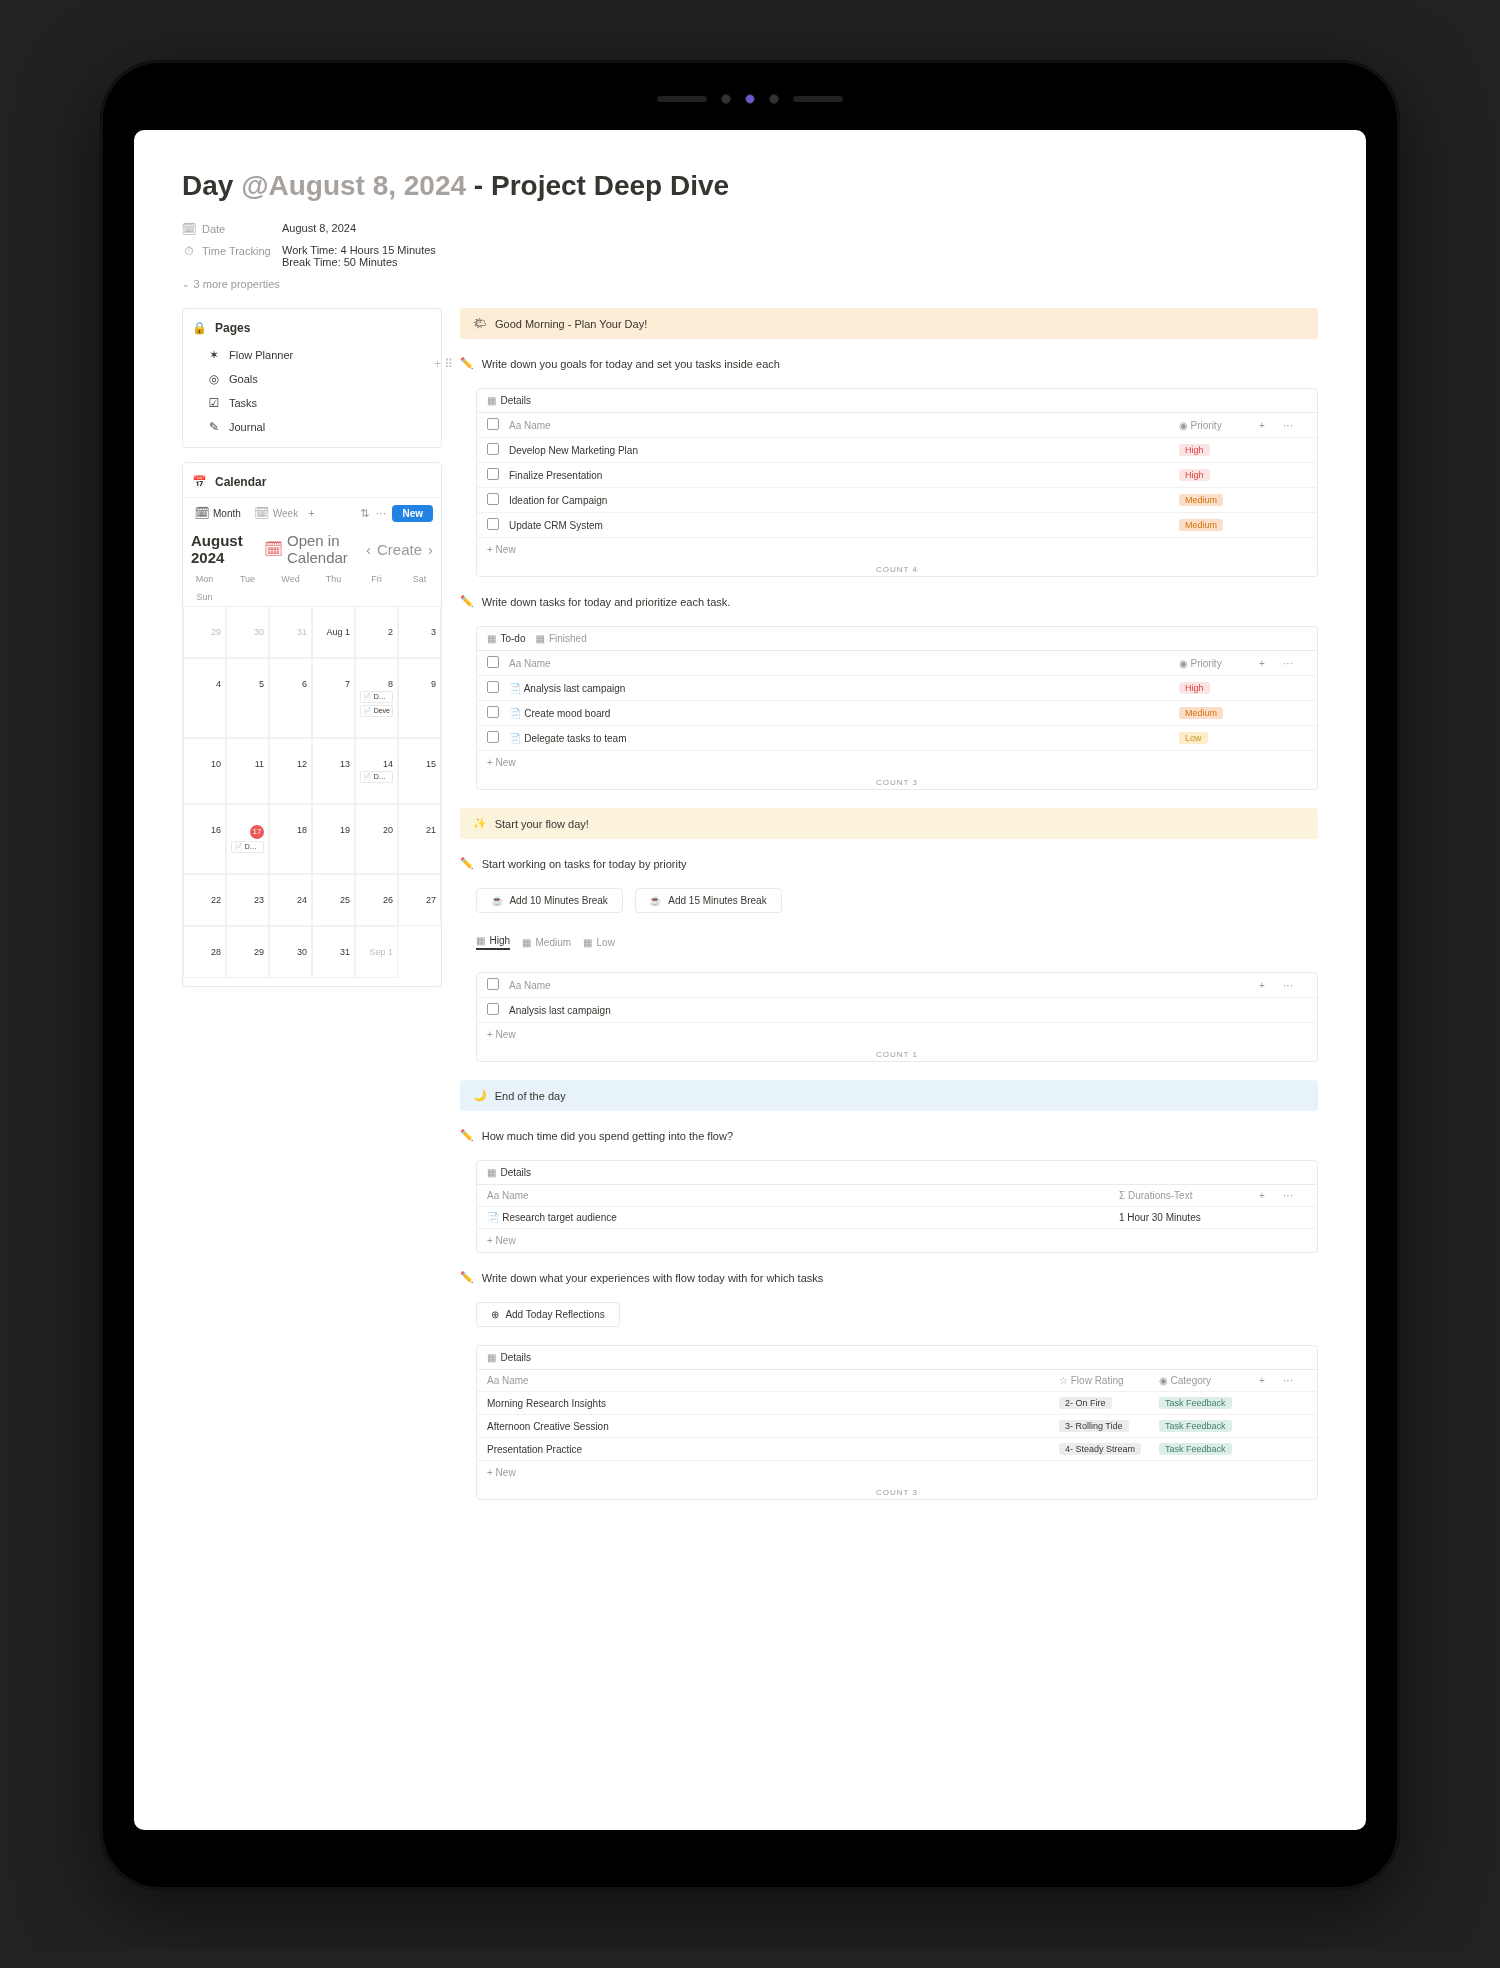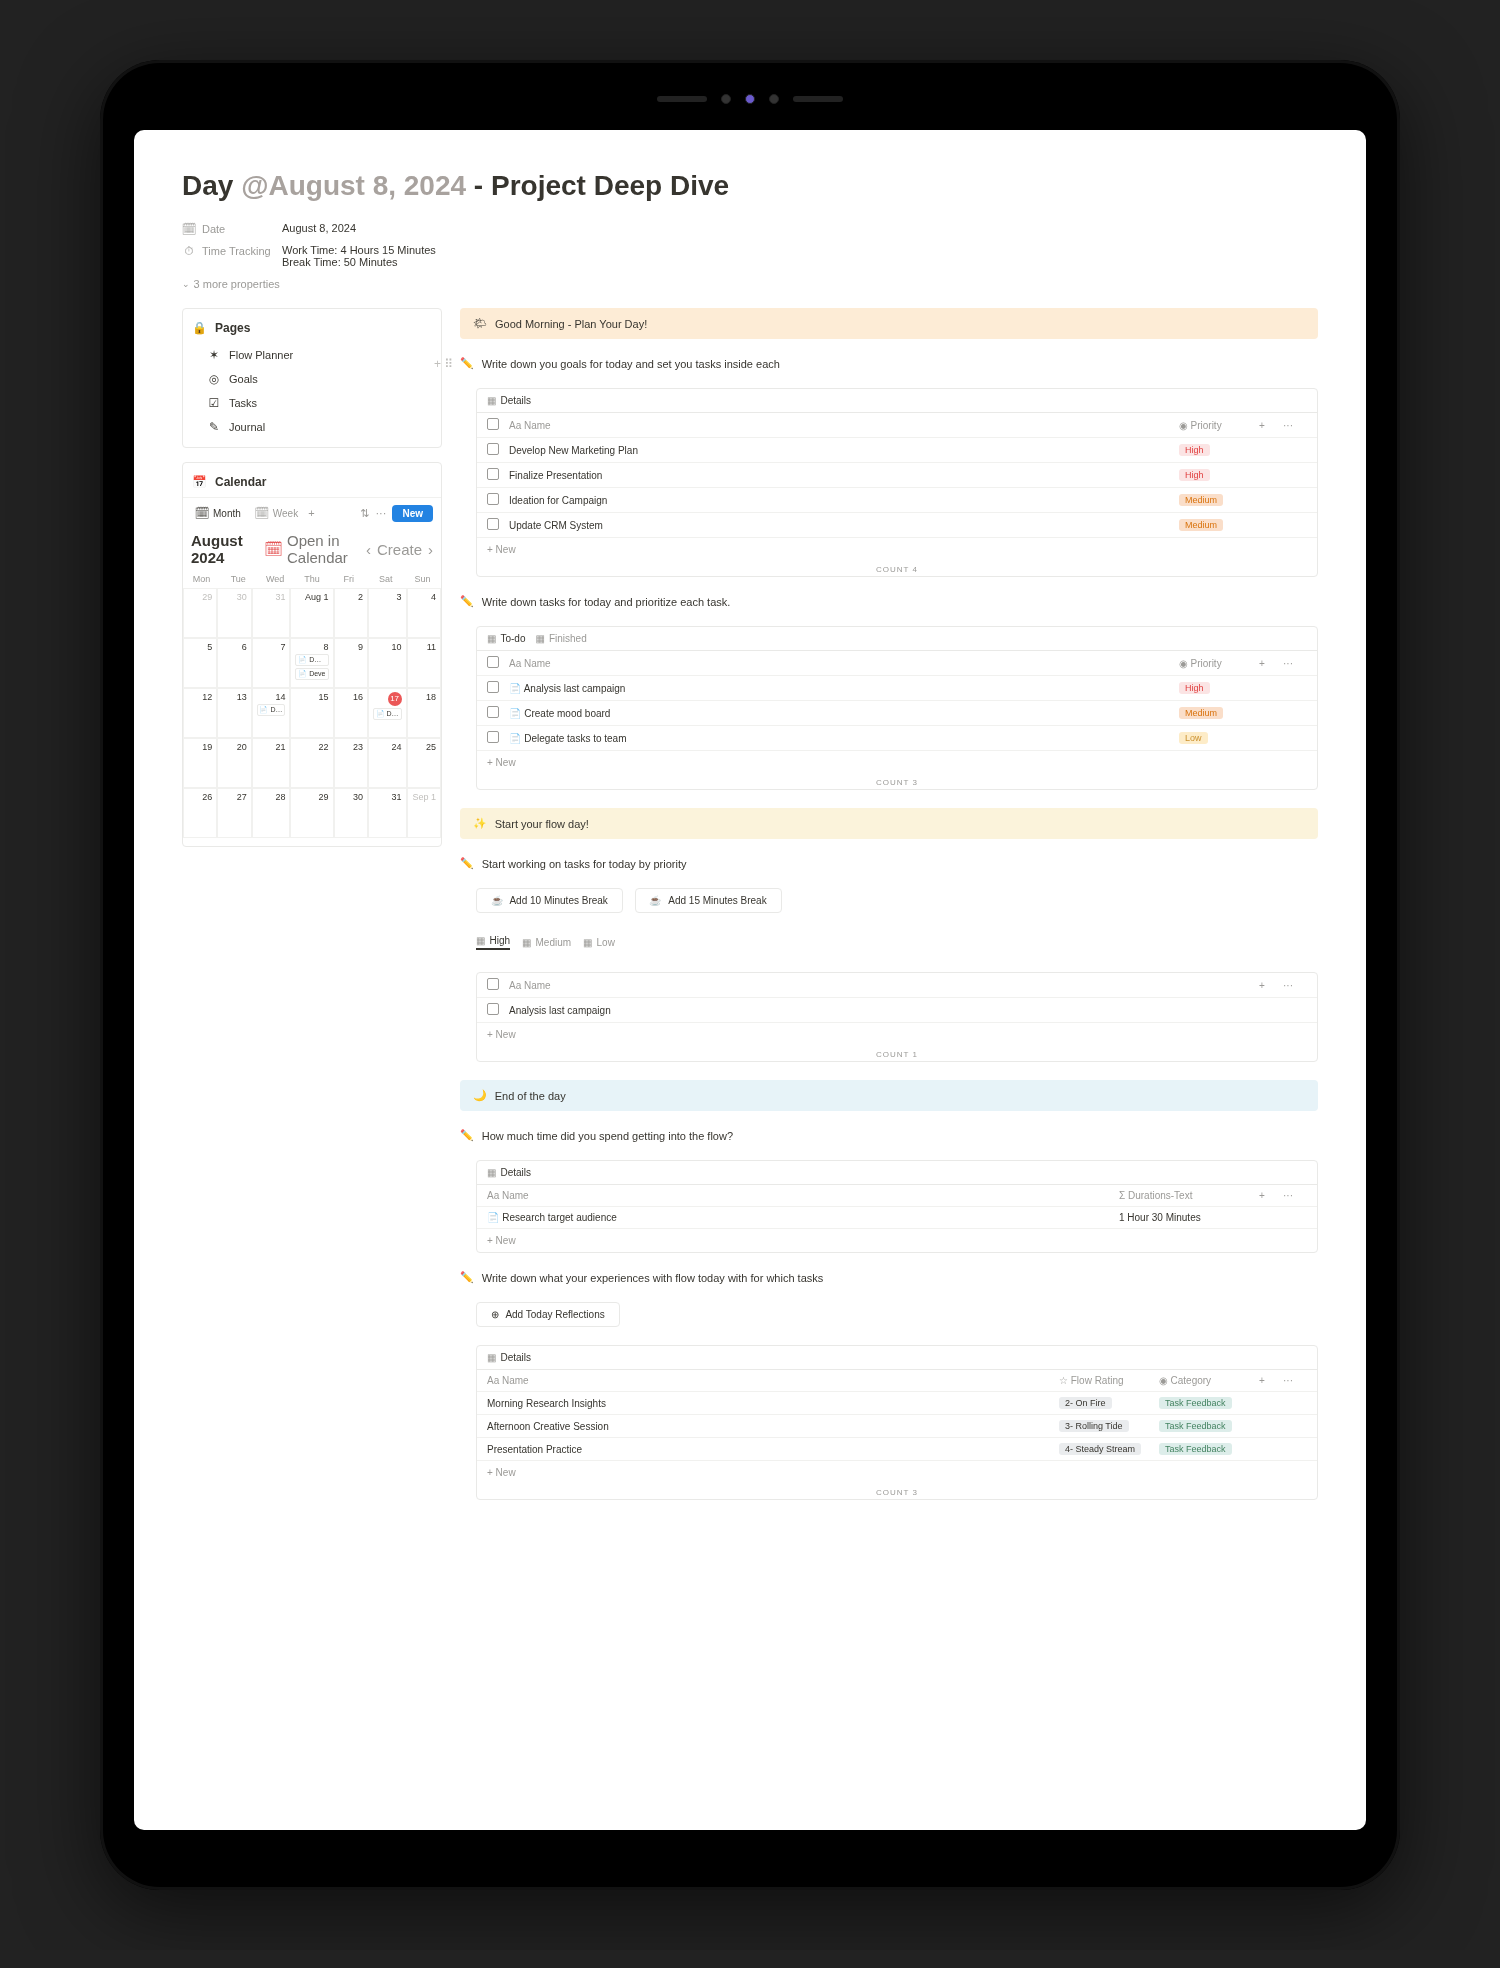--- a/index.html
+++ b/index.html
@@ -53,23 +53,23 @@
   .cal-toolbar { display: flex; align-items: center; gap: 6px; padding: 4px 8px; border-top: 1px solid #f1f1ef; }
   .tab { display: flex; align-items: center; gap: 4px; font-size: 10px; padding: 4px 4px; color: #37352f; }
   .tab.dim { color: #9b9a97; }
   .spacer { flex: 1; }
   .mini-icon { color: #9b9a97; font-size: 11px; }
   .new-btn { background: #2383e2; color: #fff; border-radius: 4px; padding: 3px 10px; font-size: 10px; font-weight: 600; }
   .cal-sub { display: flex; align-items: center; gap: 6px; padding: 4px 8px; font-size: 15px; }
   .cal-sub .open-cal { color: #787774; display: flex; align-items: center; gap: 4px; }
   .cal-sub .open-cal .red { color: #e03e3e; }
   .cal-sub .nav { color: #9b9a97; }
-  .cal-grid { display: grid; grid-template-columns: repeat(7, 1fr); }
+  .cal-grid { display: grid; grid-template-columns: repeat(6, 1fr); }
   .cal-dow { text-align: center; font-size: 9px; color: #9b9a97; padding: 4px 0; }
-  .cal-cell { border: 1px solid #f1f1ef; min-height: 50px; font-size: 9px; text-align: right; padding: 3px 4px; position: relative; color: #37352f; }
+  .cal-cell { border: 1px solid #f1f1ef; min-height: 50px; font-size: 9px; text-align: right; padding: 20px 4px; position: relative; color: #37352f; }
   .cal-cell.dim { color: #c0bfbc; }
   .cal-cell .d17 { display: inline-block; background: #eb5757; color: #fff; border-radius: 50%; width: 14px; height: 14px; line-height: 14px; text-align: center; font-size: 8px; }
   .cal-ev { margin-top: 2px; font-size: 7px; background: #fff; border: 1px solid #e9e9e7; border-radius: 2px; padding: 1px 2px; text-align: left; white-space: nowrap; overflow: hidden; text-overflow: ellipsis; }
 
   .main { flex: 1; display: flex; flex-direction: column; gap: 18px; }
   .callout { border-radius: 4px; padding: 8px 12px; font-size: 11px; display: flex; align-items: center; gap: 8px; border: 1px solid transparent; }
   .callout.orange { background: #fdecd6; }
   .callout.blue { background: #e7f3f8; }
   .callout.yellow { background: #fbf3db; }
   .section-head { display: flex; align-items: center; gap: 8px; font-size: 11px; position: relative; }

